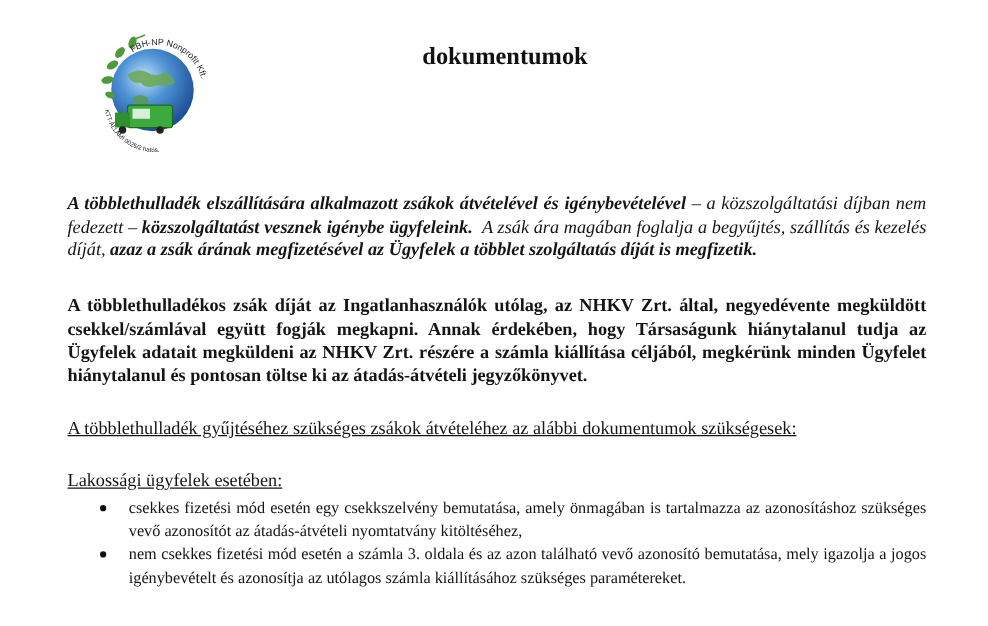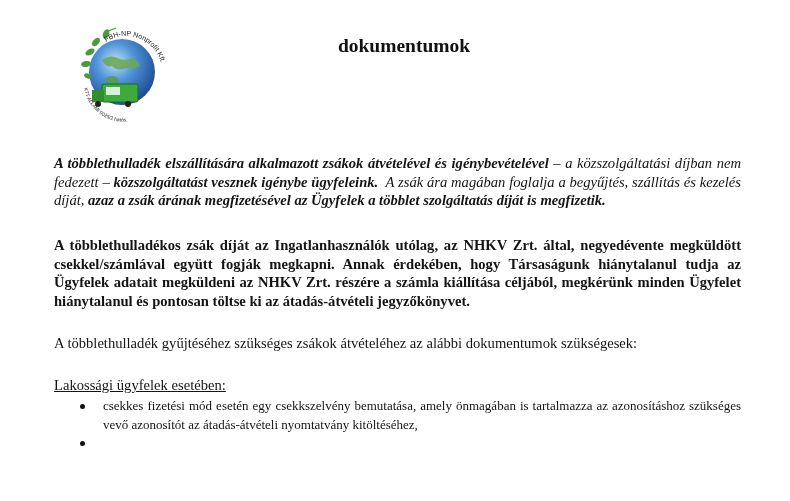--- a/index.html
+++ b/index.html
@@ -43,21 +43,21 @@
       position: absolute;
       left: 54px;
       width: 687px;
       font-size: 14.6px;
       line-height: 18.5px;
       text-align: justify;
       color: #141414;
     }
     .p1 { top: 154px; font-style: italic; }
     .p2 { top: 236px; font-weight: bold; }
-    .p3 { top: 334px; }
+    .p3 { top: 334px; text-decoration: underline; }
     .p4 { top: 376px; text-decoration: underline; }
     .b { font-weight: bold; }
     ul.bullets {
       position: absolute;
       left: 54px;
       top: 397px;
       width: 687px;
       margin: 0;
       padding: 0;
       list-style: none;
@@ -133,16 +133,17 @@
 
   <p class="body-text p4" style="margin:0;">Lakossági ügyfelek esetében:</p>
 
   <ul class="bullets">
     <li>
       <span class="dot"></span>
       <span>csekkes fizetési mód esetén egy csekkszelvény bemutatása, amely önmagában is tartalmazza az azonosításhoz szükséges vevő azonosítót az átadás-átvételi nyomtatvány kitöltéséhez,</span>
     </li>
     <li>
       <span class="dot"></span>
+      <span>nem csekkes fizetési mód esetén a számla 3. oldala és az azon található vevő azonosító bemutatása, mely igazolja a jogos igénybevételt és azonosítja az utólagos számla kiállításához szükséges paramétereket.</span>
     </li>
   </ul>
 
 </div>
 
 </body></html>

